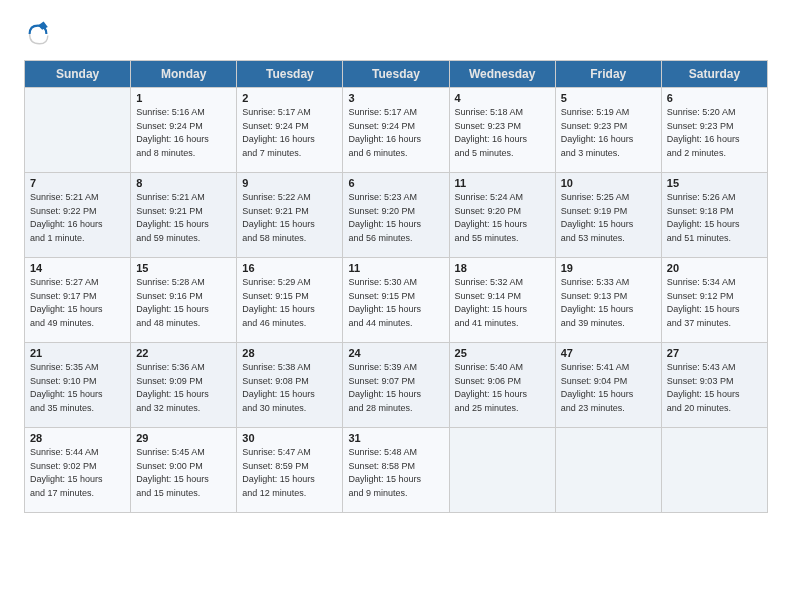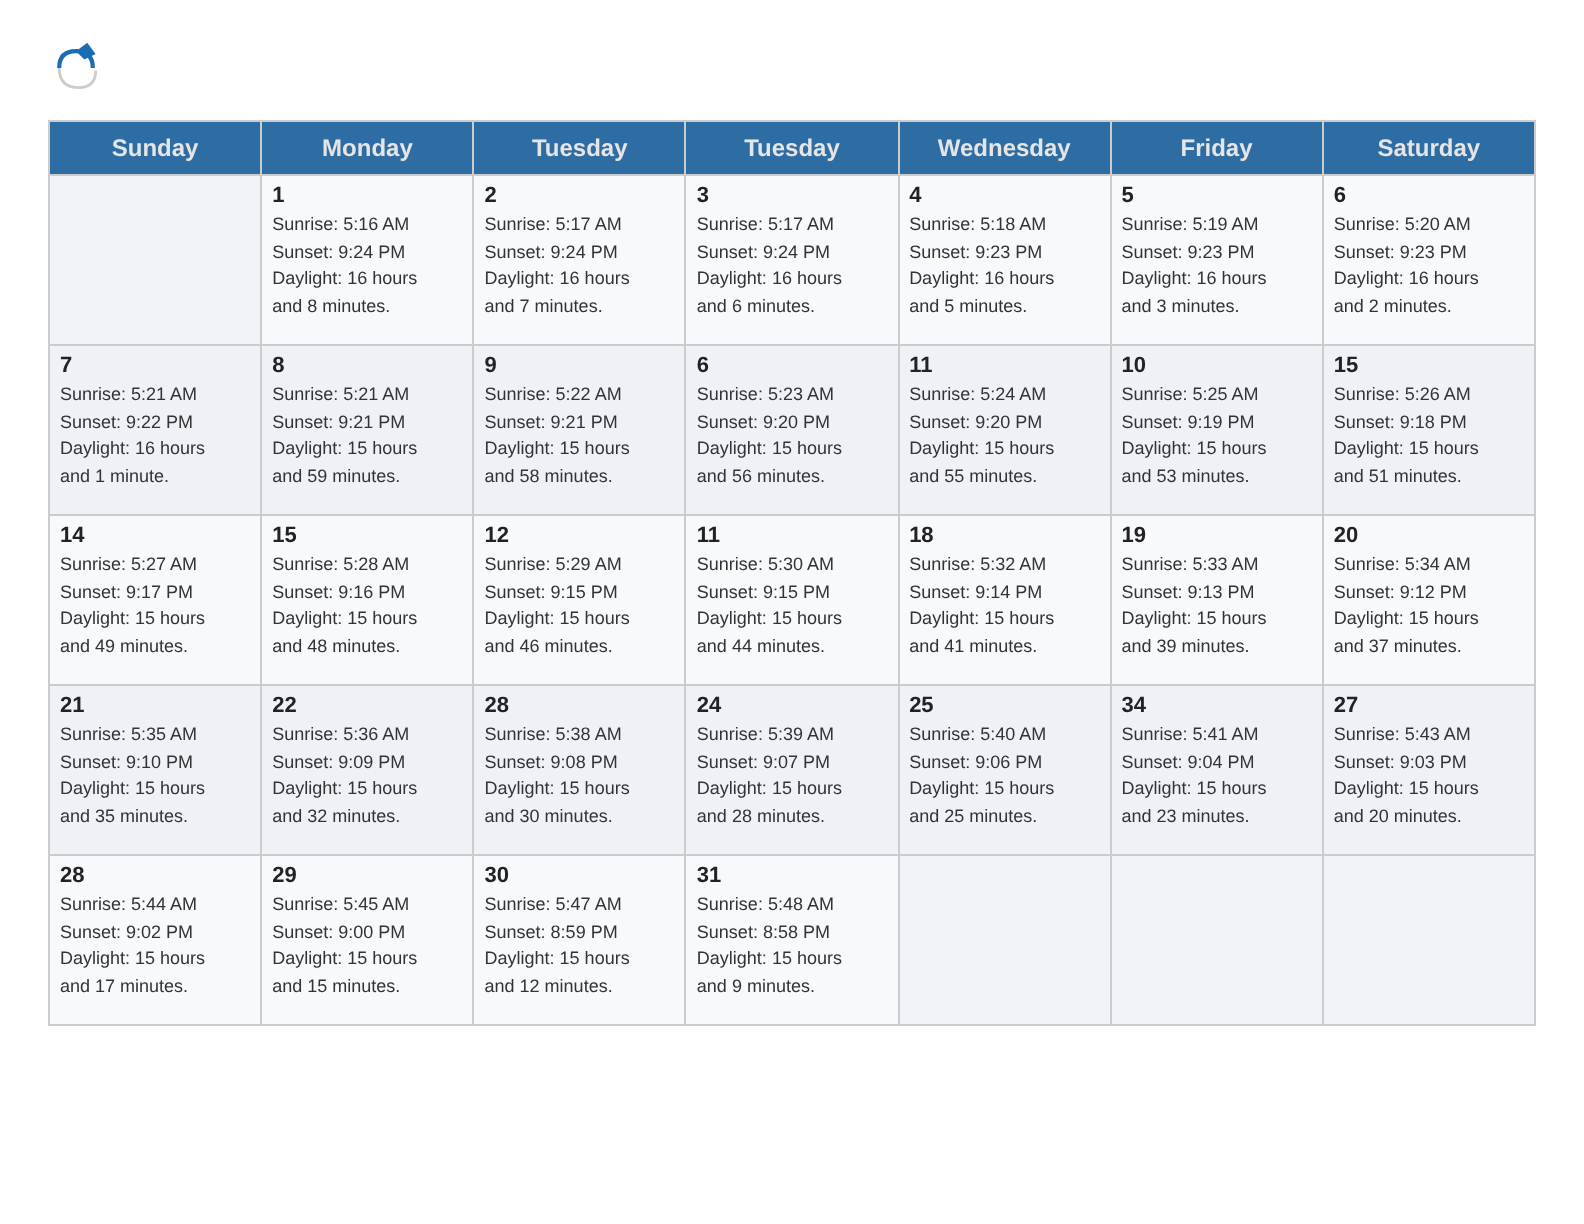--- a/index.html
+++ b/index.html
@@ -185,21 +185,21 @@
       <tr>
         <td>
           <span class="day-number">14</span>
           <div class="cell-info">Sunrise: 5:27 AM<br>Sunset: 9:17 PM<br>Daylight: 15 hours<br>and 49 minutes.</div>
         </td>
         <td>
           <span class="day-number">15</span>
           <div class="cell-info">Sunrise: 5:28 AM<br>Sunset: 9:16 PM<br>Daylight: 15 hours<br>and 48 minutes.</div>
         </td>
         <td>
-          <span class="day-number">12</span>
+          <span class="day-number">16</span>
           <div class="cell-info">Sunrise: 5:29 AM<br>Sunset: 9:15 PM<br>Daylight: 15 hours<br>and 46 minutes.</div>
         </td>
         <td>
           <span class="day-number">11</span>
           <div class="cell-info">Sunrise: 5:30 AM<br>Sunset: 9:15 PM<br>Daylight: 15 hours<br>and 44 minutes.</div>
         </td>
         <td>
           <span class="day-number">18</span>
           <div class="cell-info">Sunrise: 5:32 AM<br>Sunset: 9:14 PM<br>Daylight: 15 hours<br>and 41 minutes.</div>
         </td>
@@ -227,21 +227,21 @@
         </td>
         <td>
           <span class="day-number">24</span>
           <div class="cell-info">Sunrise: 5:39 AM<br>Sunset: 9:07 PM<br>Daylight: 15 hours<br>and 28 minutes.</div>
         </td>
         <td>
           <span class="day-number">25</span>
           <div class="cell-info">Sunrise: 5:40 AM<br>Sunset: 9:06 PM<br>Daylight: 15 hours<br>and 25 minutes.</div>
         </td>
         <td>
-          <span class="day-number">34</span>
+          <span class="day-number">47</span>
           <div class="cell-info">Sunrise: 5:41 AM<br>Sunset: 9:04 PM<br>Daylight: 15 hours<br>and 23 minutes.</div>
         </td>
         <td>
           <span class="day-number">27</span>
           <div class="cell-info">Sunrise: 5:43 AM<br>Sunset: 9:03 PM<br>Daylight: 15 hours<br>and 20 minutes.</div>
         </td>
       </tr>
       <tr>
         <td>
           <span class="day-number">28</span>

